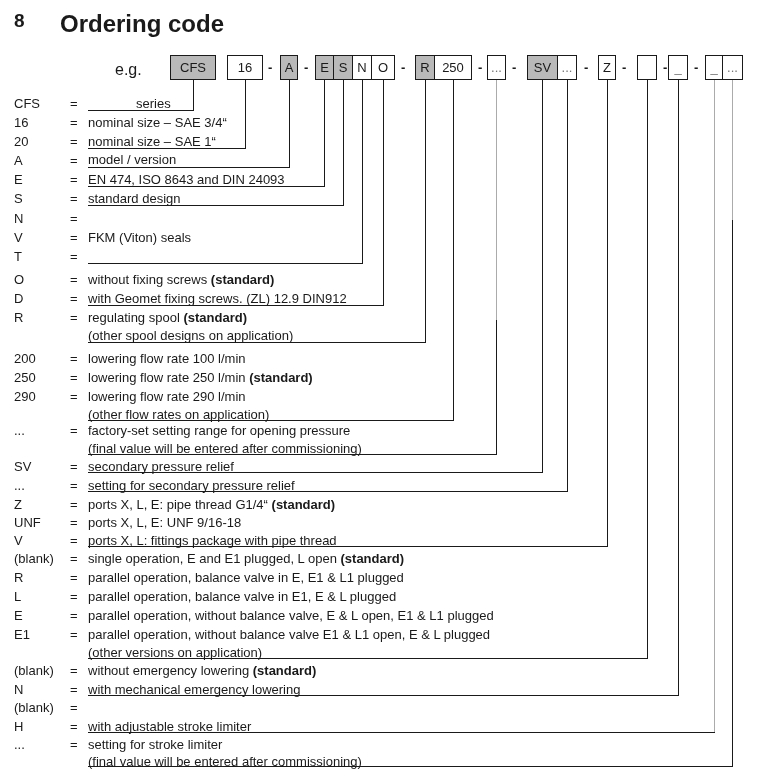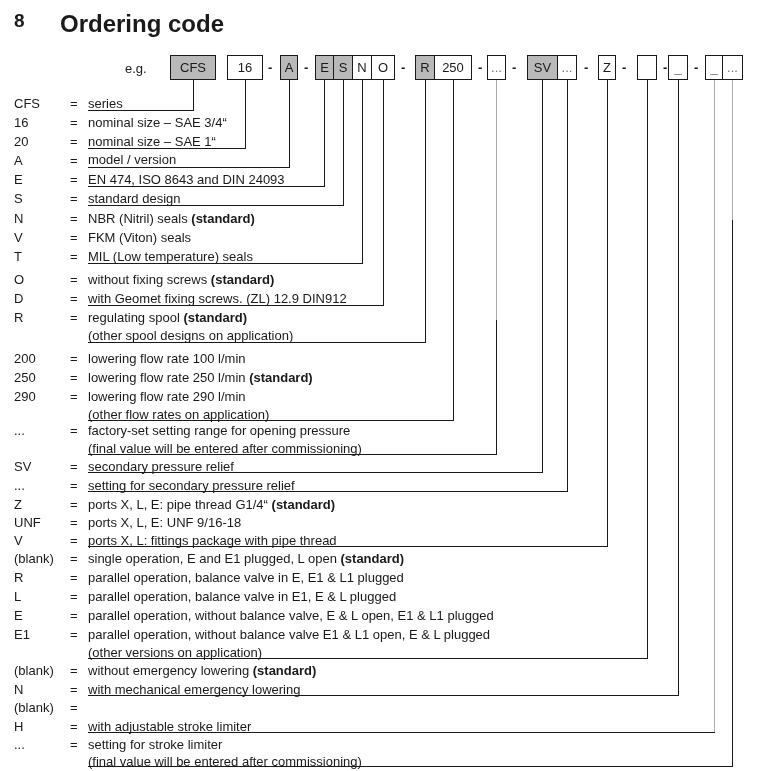--- a/index.html
+++ b/index.html
@@ -2,21 +2,21 @@
 <html><head>
 <meta charset="utf-8">
 <style>
   html,body{margin:0;padding:0;background:#ffffff;}
   #diagram{
     position:relative;width:763px;height:771px;background:#ffffff;overflow:hidden;
     font-family:"Liberation Sans", sans-serif;color:#1a1a1a;
   }
   .sec-num{position:absolute;left:14px;top:10px;font-size:19px;font-weight:bold;}
   .sec-title{position:absolute;left:60px;top:10px;font-size:24px;font-weight:bold;}
-  .eg{position:absolute;left:115px;top:61px;font-size:13px;margin-left:10px;}
+  .eg{position:absolute;left:115px;top:61px;font-size:16px;}
   .cell{
     position:absolute;top:55px;height:25px;box-sizing:border-box;
     border:1.4px solid #1a1a1a;background:#ffffff;
     display:flex;align-items:center;justify-content:center;
     font-size:13px;line-height:13px;
   }
   .cell.gray{background:#b9b9b9;}
   .cell.muted{color:#767676;}
   .dash{position:absolute;top:60px;font-size:13px;font-weight:bold;}
   .rlabel{position:absolute;left:14px;font-size:13px;white-space:nowrap;}
@@ -54,21 +54,21 @@
     <div class="cell" style="left: 598px; width: 18px;">Z</div>
     <div class="dash" style="left: 622px;">-</div>
     <div class="cell" style="left: 637px; width: 20px;"></div>
     <div class="dash" style="left: 663px;">-</div>
     <div class="cell muted" style="left: 668px; width: 20px;">_</div>
     <div class="dash" style="left: 694px;">-</div>
     <div class="cell muted" style="left: 705px; width: 18px;">_</div>
     <div class="cell muted" style="left: 722px; width: 21px;">...</div>
     <div class="rlabel" style="top: 96px;">CFS</div>
     <div class="req" style="top: 96px;">=</div>
-    <div class="rtext" style="top: 96px;">series</div>
+    <div class="rtext" style="top: 96px; margin-left: 48px;">series</div>
     <div class="hline" style="left: 88px; top: 110px; width: 106px;"></div>
     <div class="vline" style="left: 193px; top: 80px; height: 30px; background: rgb(26, 26, 26);"></div>
     <div class="rlabel" style="top: 115px;">16</div>
     <div class="req" style="top: 115px;">=</div>
     <div class="rtext" style="top: 115px;">nominal size – SAE 3/4“</div>
     <div class="rlabel" style="top: 134px;">20</div>
     <div class="req" style="top: 134px;">=</div>
     <div class="rtext" style="top: 134px;">nominal size – SAE 1“</div>
     <div class="hline" style="left: 88px; top: 148px; width: 158px;"></div>
     <div class="vline" style="left: 245px; top: 80px; height: 68px; background: rgb(26, 26, 26);"></div>
@@ -82,27 +82,25 @@
     <div class="rtext" style="top: 172px;">EN 474, ISO 8643 and DIN 24093</div>
     <div class="hline" style="left: 88px; top: 186px; width: 237px;"></div>
     <div class="vline" style="left: 324px; top: 80px; height: 106px; background: rgb(26, 26, 26);"></div>
     <div class="rlabel" style="top: 191px;">S</div>
     <div class="req" style="top: 191px;">=</div>
     <div class="rtext" style="top: 191px;">standard design</div>
     <div class="hline" style="left: 88px; top: 205px; width: 256px;"></div>
     <div class="vline" style="left: 343px; top: 80px; height: 125px; background: rgb(26, 26, 26);"></div>
     <div class="rlabel" style="top: 211px;">N</div>
     <div class="req" style="top: 211px;">=</div>
-    <div class="rtext" style="top: 211px;">NBR (Nitril) seals <b>(standard)</b></div>
     <div class="rlabel" style="top: 230px;">V</div>
     <div class="req" style="top: 230px;">=</div>
     <div class="rtext" style="top: 230px;">FKM (Viton) seals</div>
     <div class="rlabel" style="top: 249px;">T</div>
     <div class="req" style="top: 249px;">=</div>
-    <div class="rtext" style="top: 249px;">MIL (Low temperature) seals</div>
     <div class="hline" style="left: 88px; top: 263px; width: 275px;"></div>
     <div class="vline" style="left: 362px; top: 80px; height: 183px; background: rgb(26, 26, 26);"></div>
     <div class="rlabel" style="top: 272px;">O</div>
     <div class="req" style="top: 272px;">=</div>
     <div class="rtext" style="top: 272px;">without fixing screws <b>(standard)</b></div>
     <div class="rlabel" style="top: 291px;">D</div>
     <div class="req" style="top: 291px;">=</div>
     <div class="rtext" style="top: 291px;">with Geomet fixing screws. (ZL) 12.9 DIN912</div>
     <div class="hline" style="left: 88px; top: 305px; width: 296px;"></div>
     <div class="vline" style="left: 383px; top: 80px; height: 225px; background: rgb(26, 26, 26);"></div>

